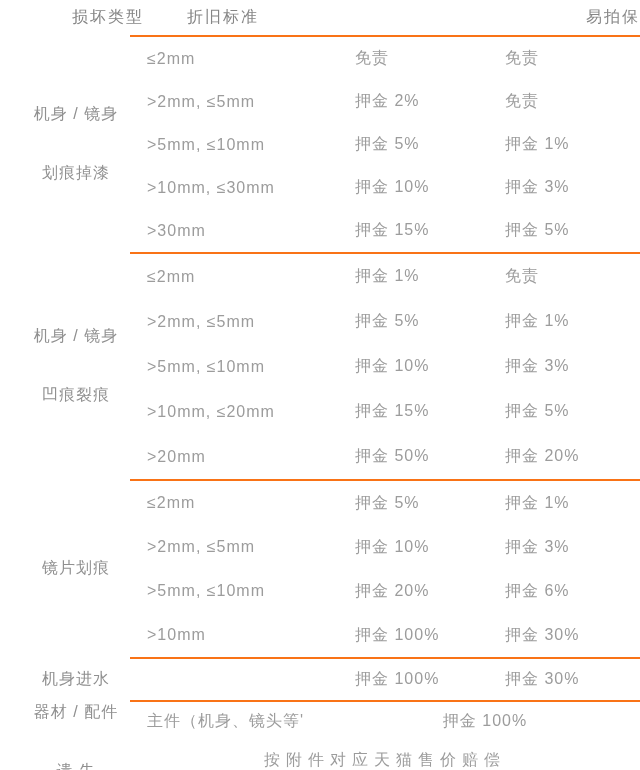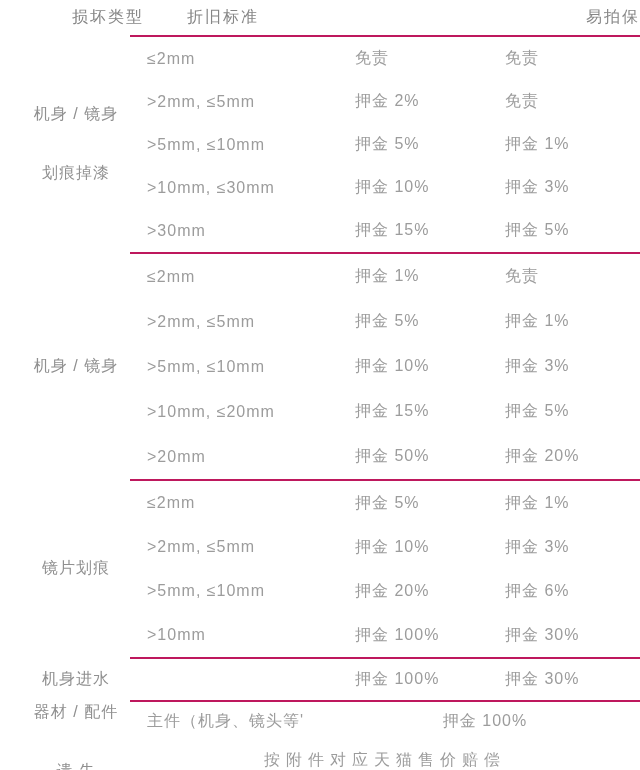--- a/index.html
+++ b/index.html
@@ -22,21 +22,21 @@
   .hc4 { flex: 1;      box-sizing: border-box; padding-left: 25px; text-align: right; }
 
   
   .sec { display: flex; }
   .cat {
     width: 130px; box-sizing: border-box; padding-left: 22px;
     display: flex; flex-direction: column; justify-content: center;
     text-align: center; line-height: 24px;
     color: #909090; letter-spacing: 1px; gap: 35px;
   }
-  .rws { flex: 1; border-top: 2px solid #be185d; }
+  .rws { flex: 1; border-top: 2px solid #f97316; }
   .r { display: flex; align-items: center; height: var(--rh); }
   .d   { width: 200px; box-sizing: border-box; padding-left: 17px; letter-spacing: 1px; }
   .dep { width: 150px; box-sizing: border-box; padding-left: 25px; letter-spacing: 1px; }
   .yp  { flex: 1;      box-sizing: border-box; padding-left: 25px; letter-spacing: 1px; }
 
   
   .part   { width: 200px; box-sizing: border-box; padding-left: 17px; letter-spacing: 1px; }
   .merged { flex: 1; text-align: center; letter-spacing: 1px; }
   .ls-wide { letter-spacing: 6px; }
 </style>
@@ -81,20 +81,21 @@
         <div class="d">&gt;30mm</div>
         <div class="dep">押金 15%</div>
         <div class="yp">押金 5%</div>
       </div>
     </div>
   </div>
 
   <div class="sec" style="--rh:45px">
     <div class="cat">
       <div>机身 / 镜身</div>
+      <div>凹痕裂痕</div>
     </div>
     <div class="rws">
       <div class="r">
         <div class="d">≤2mm</div>
         <div class="dep">押金 1%</div>
         <div class="yp">免责</div>
       </div>
       <div class="r">
         <div class="d">&gt;2mm, ≤5mm</div>
         <div class="dep">押金 5%</div>

